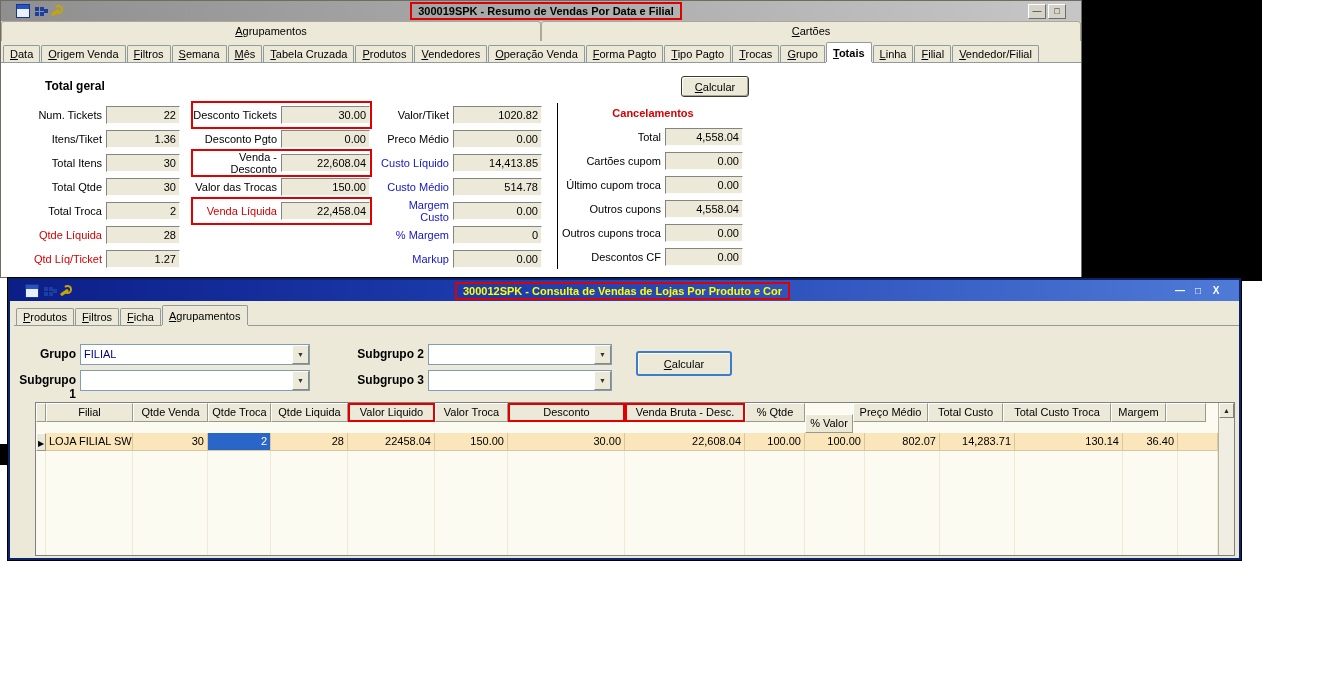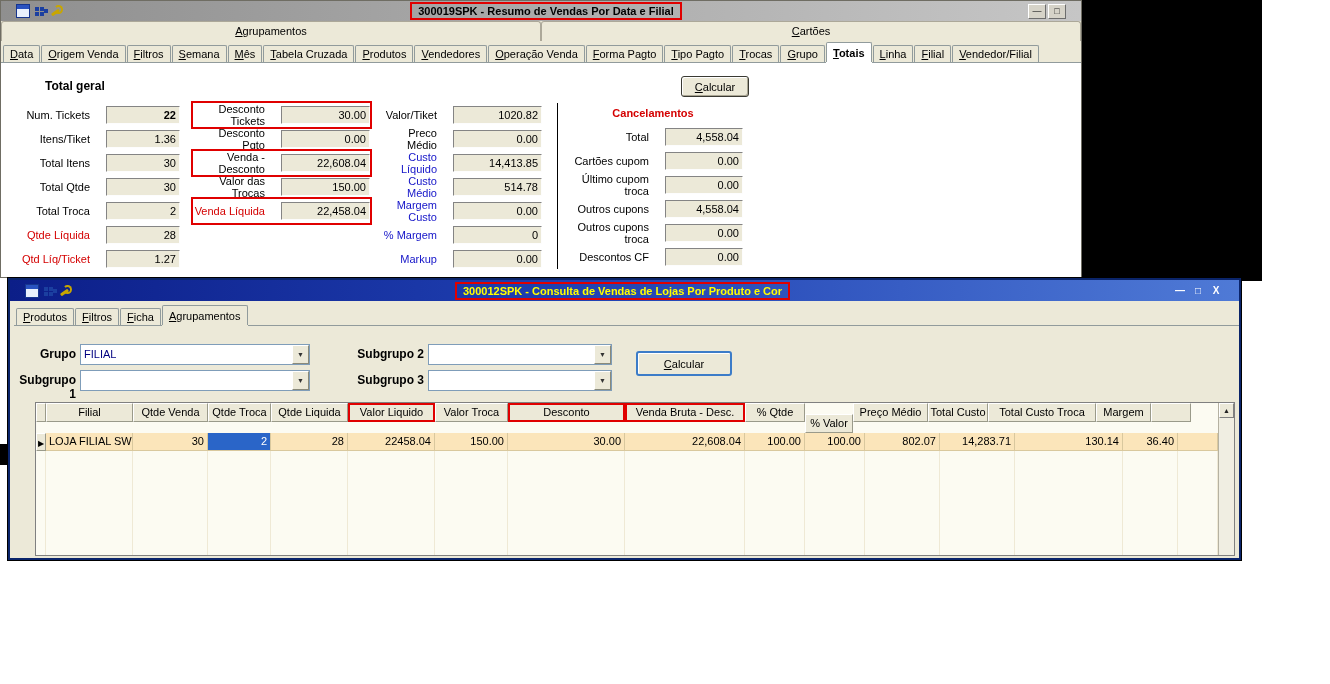--- a/index.html
+++ b/index.html
@@ -62,21 +62,21 @@
                  box-shadow:inset 1px 1px 0 #fff, inset -1px -1px 0 #a9a593; }
   #w1-calc { left:680px; top:13px; width:68px; height:21px; }
 
   .fcol { position:absolute; top:40px; }
   #w1col1 { left:10px; }
   #w1col2 { left:192px; }
   #w1col3 { left:378px; }
   #w1cancel { left:556px; width:190px; border-left:1px solid #000000; padding-left:2px; }
   .frow { display:flex; align-items:center; height:24px; width:max-content; }
   .frow.boxed { outline:2px solid #e00000; outline-offset:0; }
-  .flabel { text-align:right; padding-right:16px; }
+  .flabel { text-align:right; padding-right:4px; }
   .flabel.red  { color:#d40000; }
   .flabel.blue { color:#1414c8; }
   .fbox { height:18px; line-height:16px; text-align:right; padding:0 3px; background:#ece9d8;
           border:1px solid; border-color:#848484 #fdfdfd #fdfdfd #848484; overflow:hidden; }
   .cancel-title { text-align:center; color:#d40000; font-weight:bold; height:22px; line-height:20px; width:186px; }
 
   
   #w2 { position:absolute; left:8px; top:278px; width:1233px; height:282px; background:#ece9d8;
         border:2px solid #0a246a; outline:1px solid #000; }
   #w2 .titlebar { height:21px; background:linear-gradient(90deg,#0c1e88,#1f40b2 45%,#4f7ad6); }
@@ -172,21 +172,21 @@
       <span class="tab acc">Filial</span>
       <span class="tab acc">Vendedor/Filial</span>
     </div>
 
   <div class="w1-content">
     <div class="section-title">Total geral</div>
     <button class="btn-classic acc" id="w1-calc">Calcular</button>
     <div id="w1col1" class="fcol">
         <div class="frow">
           <span class="flabel" style="width: 95px;">Num. Tickets</span>
-          <span class="fbox" style="width: 74px; font-weight: bold;">22</span>
+          <span class="fbox" style="width: 74px;">22</span>
         </div>
         <div class="frow">
           <span class="flabel" style="width: 95px;">Itens/Tiket</span>
           <span class="fbox" style="width: 74px;">1.36</span>
         </div>
         <div class="frow">
           <span class="flabel" style="width: 95px;">Total Itens</span>
           <span class="fbox" style="width: 74px;">30</span>
         </div>
         <div class="frow">
@@ -347,21 +347,21 @@
         <div class="hcell" style="width: 75px;">Qtde Venda</div>
         <div class="hcell" style="width: 63px;">Qtde Troca</div>
         <div class="hcell" style="width: 77px;">Qtde Liquida</div>
         <div class="hcell hl" style="width: 87px;">Valor Liquido</div>
         <div class="hcell" style="width: 73px;">Valor Troca</div>
         <div class="hcell hl" style="width: 117px;">Desconto</div>
         <div class="hcell hl" style="width: 120px;">Venda Bruta - Desc.</div>
         <div class="hcell" style="width: 60px;">% Qtde</div>
         <div class="hcell" style="width: 48px; margin-top: 11px;">% Valor</div>
         <div class="hcell" style="width: 75px;">Preço Médio</div>
-        <div class="hcell" style="width: 60px;">Total Custo</div>
+        <div class="hcell" style="width: 75px;">Total Custo</div>
         <div class="hcell" style="width: 108px;">Total Custo Troca</div>
         <div class="hcell" style="width: 55px;">Margem</div>
         <div class="hcell" style="width: 40px;"></div>
       </div>
     <div class="grow" id="grid-row0">
         <div class="dcell ind" style="width: 10px;"><span class="row-arrow"></span></div>
         <div class="dcell" style="width: 87px;">LOJA FILIAL SWEDA</div>
         <div class="dcell num" style="width: 75px;">30</div>
         <div class="dcell num sel" style="width: 63px;">2</div>
         <div class="dcell num" style="width: 77px;">28</div>

